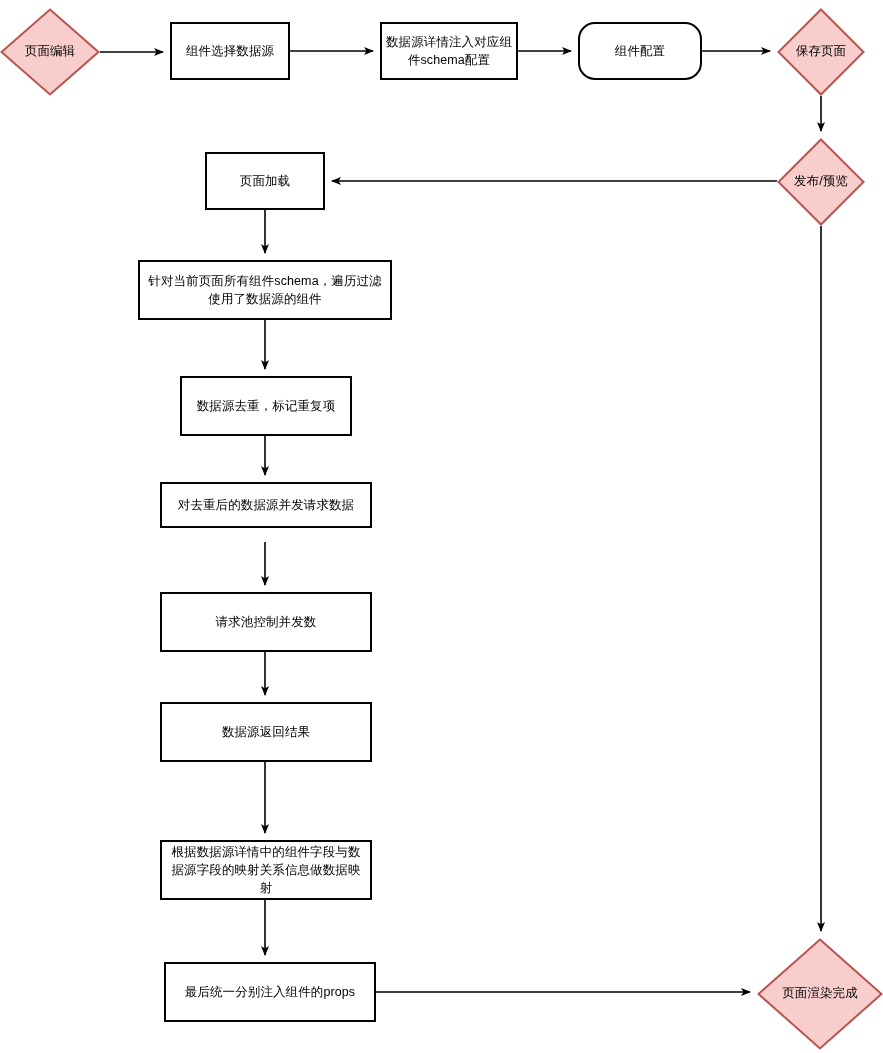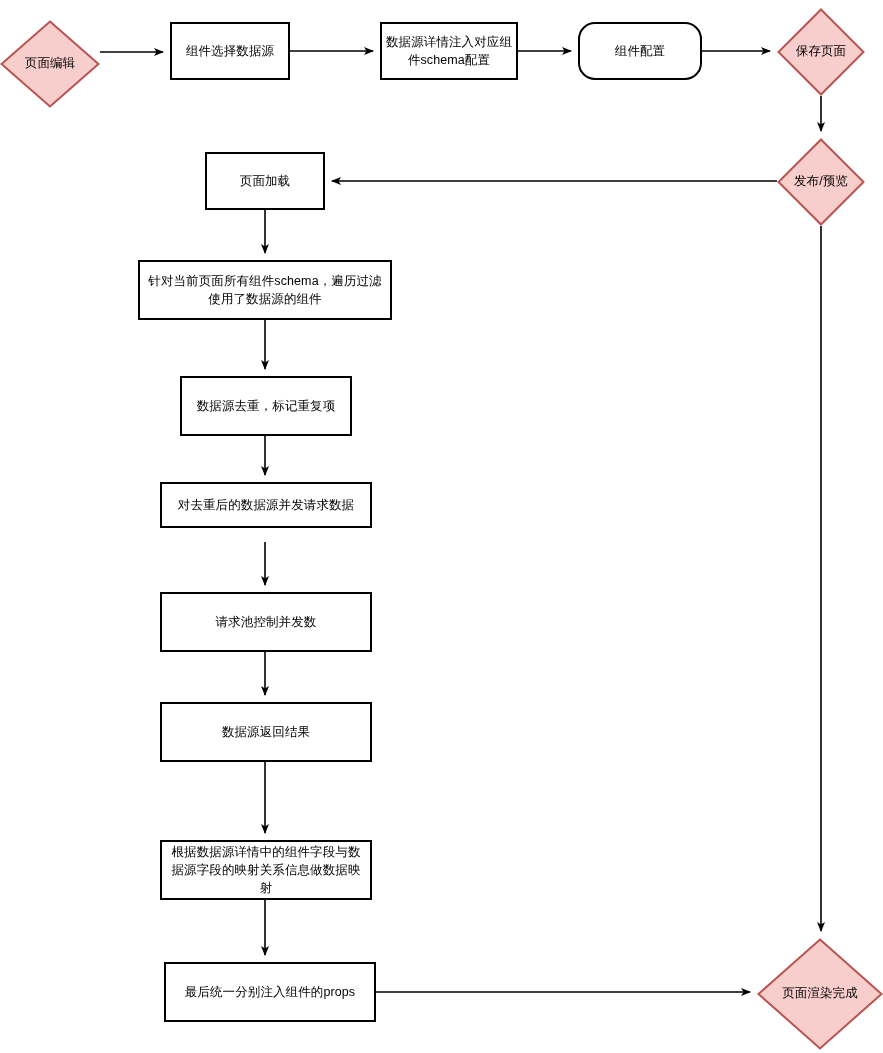--- a/index.html
+++ b/index.html
@@ -82,21 +82,21 @@
         <polyline points="265,436 265,475" fill="none" stroke="#000000" stroke-width="1.6" marker-end="url(#arrowhead)"></polyline>
         <polyline points="265,542 265,585" fill="none" stroke="#000000" stroke-width="1.6" marker-end="url(#arrowhead)"></polyline>
         <polyline points="265,652 265,695" fill="none" stroke="#000000" stroke-width="1.6" marker-end="url(#arrowhead)"></polyline>
         <polyline points="265,762 265,833" fill="none" stroke="#000000" stroke-width="1.6" marker-end="url(#arrowhead)"></polyline>
         <polyline points="265,900 265,955" fill="none" stroke="#000000" stroke-width="1.6" marker-end="url(#arrowhead)"></polyline>
         <polyline points="372,992 750,992" fill="none" stroke="#000000" stroke-width="1.6" marker-end="url(#arrowhead)"></polyline>
         <polyline points="821,226 821,931" fill="none" stroke="#000000" stroke-width="1.6" marker-end="url(#arrowhead)"></polyline>
       </g>
   </svg>
   <div id="nodes">
-      <div class="node terminator" style="left: 0px; top: 20px; width: 100px; height: 88px;">
+      <div class="node terminator" style="left: 0px; top: 8px; width: 100px; height: 88px;">
         <svg class="diamond-shape" viewBox="0 0 100 88" preserveAspectRatio="none">
           <polygon points="50,1.5 98.5,44 50,86.5 1.5,44" fill="#f8cecc" stroke="#b85450" stroke-width="2"></polygon>
         </svg>
         <div class="label">页面编辑</div>
       </div>
       <div class="node process" style="left: 170px; top: 22px; width: 120px; height: 58px; background: rgb(255, 255, 255); border-color: rgb(0, 0, 0);">
         <div class="label">组件选择数据源</div>
       </div>
       <div class="node process" style="left: 380px; top: 22px; width: 138px; height: 58px; background: rgb(255, 255, 255); border-color: rgb(0, 0, 0);">
         <div class="label">数据源详情注入对应组件schema配置</div>

